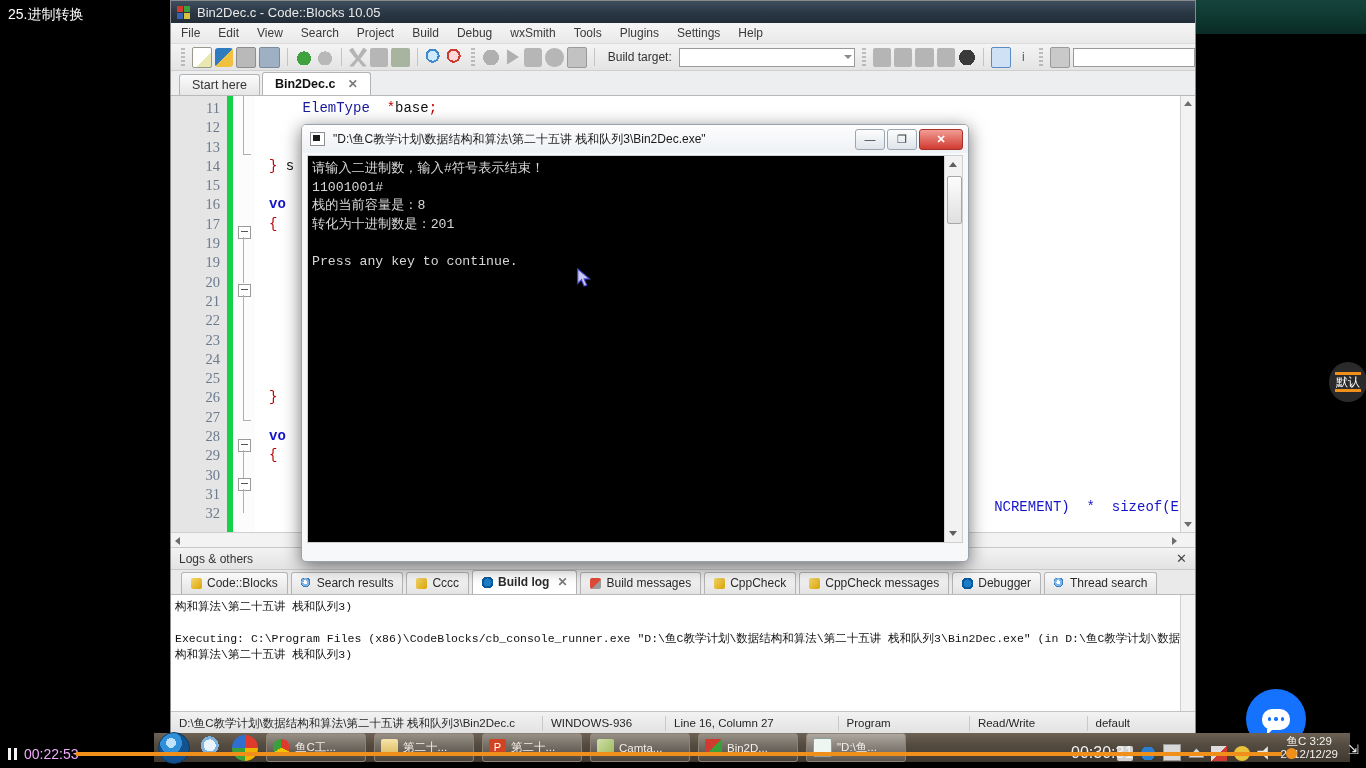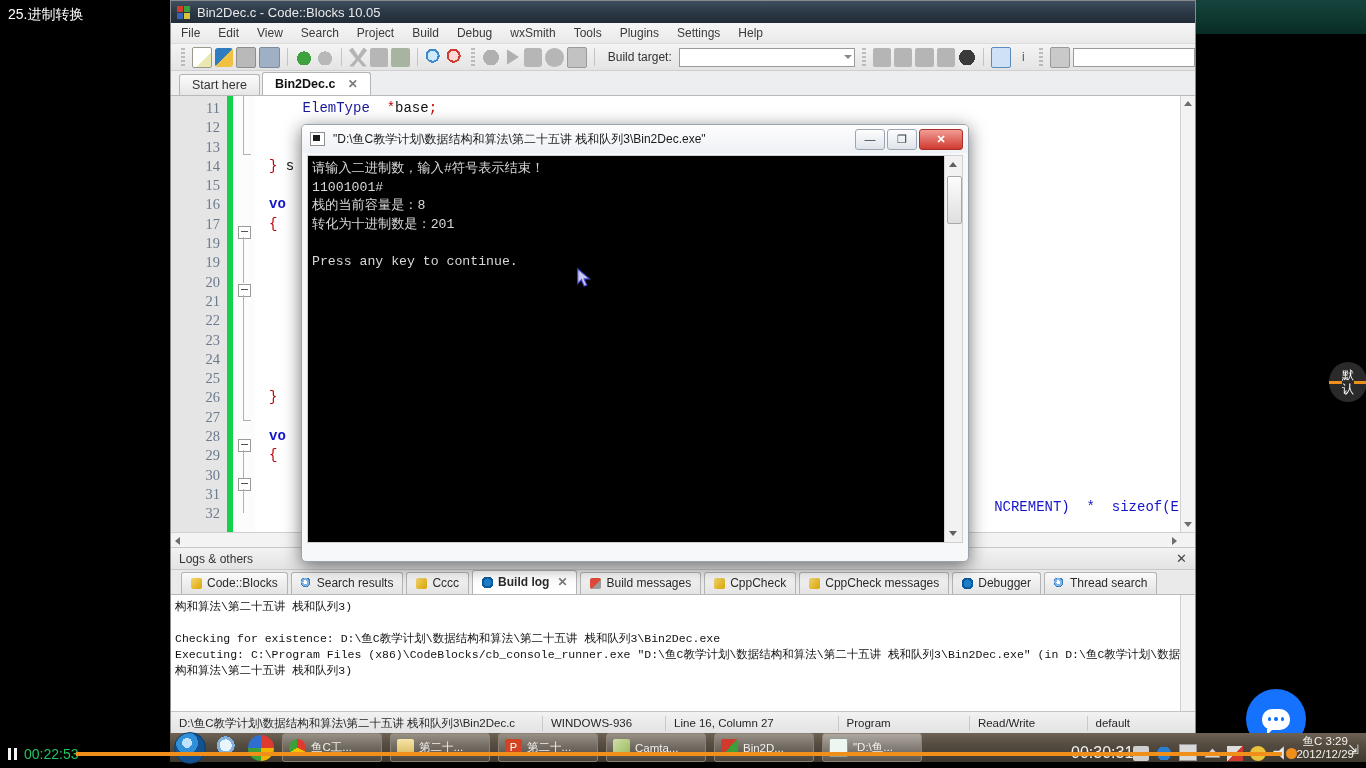--- a/index.html
+++ b/index.html
@@ -142,55 +142,55 @@
   .con-sb .thumb{position:absolute;left:2px;top:20px;width:13px;height:46px;
     background:linear-gradient(180deg,#fdfdfd,#dfdfdf);border:1px solid #a8a8a8;border-radius:2px;}
   .con-sb .tri{position:absolute;left:4px;border-left:4px solid transparent;
     border-right:4px solid transparent;}
   .con-sb .up{top:6px;border-bottom:5px solid #5f5f5f;}
   .con-sb .dn{bottom:6px;border-top:5px solid #5f5f5f;}
   .cursor{position:absolute;left:268px;top:112px;width:18px;height:20px;}
 
   
   .badge{position:absolute;left:1329px;top:362px;width:38px;height:40px;border-radius:50%;
-    background:#2a2a2a;display:flex;flex-direction:row;align-items:center;justify-content:center;}
+    background:#2a2a2a;display:flex;flex-direction:column;align-items:center;justify-content:center;}
   .badge .bar{width:26px;height:3px;background:#f18f1b;}
   .badge .txt{color:#fff;font-size:12px;line-height:14px;}
 
   
   .chat{position:absolute;left:1246px;top:689px;width:60px;height:60px;border-radius:50%;
     background:#1472ff;display:flex;align-items:center;justify-content:center;}
   .chat .bub{width:28px;height:21px;background:#fff;border-radius:10px;position:relative;
     display:flex;align-items:center;justify-content:center;gap:3px;}
   .chat .bub:after{content:"";position:absolute;left:5px;bottom:-5px;width:0;height:0;
     border-left:6px solid #fff;border-bottom:6px solid transparent;}
   .chat .bub i{width:3.4px;height:3.4px;border-radius:50%;background:#1472ff;display:block;}
 
   
   .wm{position:absolute;left:1118px;top:742px;color:#b8b8b8;font-size:14px;opacity:.85;
     white-space:nowrap;}
 
   
-  .taskbar{position:absolute;left:170px;top:733px;width:1196px;height:29px;
+  .taskbar{position:absolute;left:154px;top:733px;width:1196px;height:29px;
     background:linear-gradient(180deg,#6d6254 0%,#554c41 40%,#3f382f 100%);display:flex;align-items:center;}
   .orb{width:30px;height:30px;border-radius:50%;margin-left:4px;
     background:radial-gradient(circle at 40% 33%,#bfe2ff 0 5px,#2f8fd8 5px 11px,#14528f 11px 15px);
     border:1px solid #0c3b66;flex:0 0 auto;}
   .qlaunch{width:26px;height:26px;margin-left:8px;flex:0 0 auto;position:relative;}
   .tb-item{height:27px;min-width:86px;margin-left:8px;border:1px solid #8d8374;border-radius:3px;
     background:linear-gradient(180deg,rgba(255,255,255,.30),rgba(255,255,255,.06));
     display:flex;align-items:center;padding:0 6px;gap:5px;flex:0 0 auto;}
   .tb-item .ic{width:17px;height:17px;flex:0 0 auto;border-radius:2px;}
   .tb-item .lb{color:#f2f0ea;font-size:11.5px;white-space:nowrap;overflow:hidden;}
   .tray{margin-left:auto;display:flex;align-items:flex-end;gap:7px;padding-right:6px;}
   .tray .tic{width:16px;height:15px;}
   .clock{color:#f4f2ec;font-size:11.5px;text-align:center;line-height:13px;padding-right:6px;}
 
   
-  .ptime{position:absolute;left:8px;top:746px;color:#22c55e;font-size:14px;}
+  .ptime{position:absolute;left:8px;top:746px;color:#f0abfc;font-size:14px;}
   .pbar{position:absolute;left:76px;top:752px;height:4px;width:1206px;background:#f18f1b;}
   .pknob{position:absolute;left:1286px;top:748px;width:11px;height:11px;border-radius:50%;background:#f18f1b;}
   .pres{position:absolute;left:1348px;top:742px;color:#f0f0f0;font-size:13px;}
   .pause{position:absolute;left:8px;top:748px;display:flex;gap:3px;}
   .pause i{width:3px;height:12px;background:#f4f4f4;display:block;}
 </style>
 </head>
 <body>
 
 <div class="screen">
@@ -372,21 +372,20 @@
         <div class="ltab">
           <span class="ti ti-mag"></span>
           <span>Thread search</span>
         </div>
       </div>
 
     <div class="log-body" id="logbody">
       <div class="log-scroll"></div>
     <div>构和算法\第二十五讲 栈和队列3)</div>
         <div>&nbsp;</div>
-        <div>Checking for existence: D:\鱼C教学计划\数据结构和算法\第二十五讲 栈和队列3\Bin2Dec.exe</div>
         <div>Executing: C:\Program Files (x86)\CodeBlocks/cb_console_runner.exe "D:\鱼C教学计划\数据结构和算法\第二十五讲 栈和队列3\Bin2Dec.exe" (in D:\鱼C教学计划\数据结</div>
         <div>构和算法\第二十五讲 栈和队列3)</div>
       </div>
 
     <div class="statusbar">
       <div style="width:388px">D:\鱼C教学计划\数据结构和算法\第二十五讲 栈和队列3\Bin2Dec.c</div>
       <div style="width:116px">WINDOWS-936</div>
       <div style="width:170px">Line 16, Column 27</div>
       <div style="width:125px">Program</div>
       <div style="width:110px">Read/Write</div>

